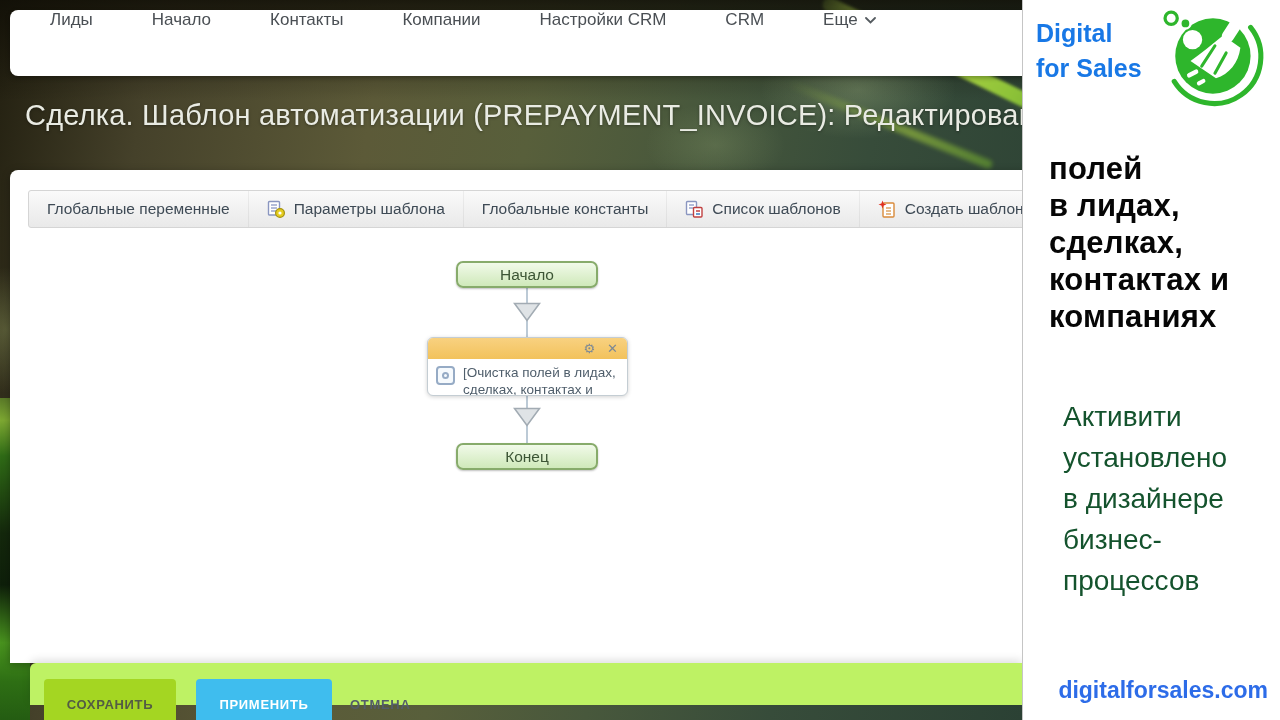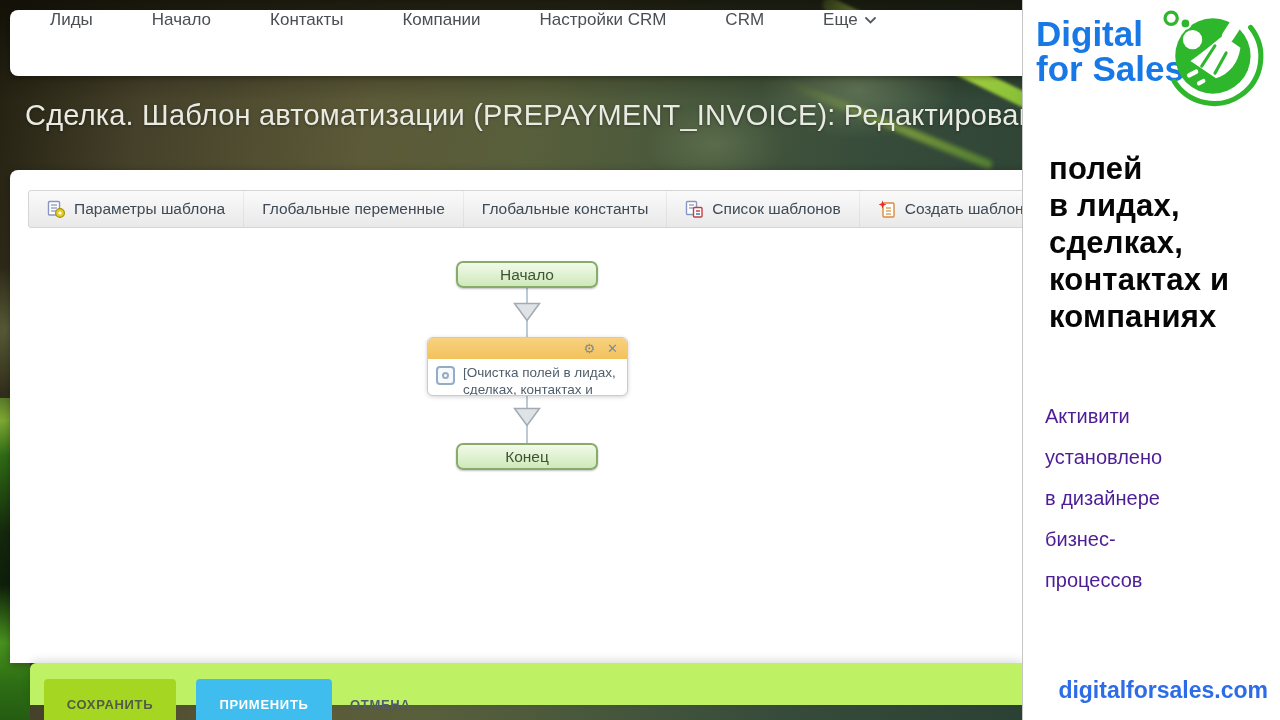--- a/index.html
+++ b/index.html
@@ -126,30 +126,30 @@
   #cancel-btn{ position:absolute; left:320px; top:16px; height:50px; display:flex; align-items:center;
     font-size:13px; font-weight:bold; letter-spacing:.7px; color:#535c69; cursor:pointer; }
 
   
   #side-panel {
     position:absolute; left:1022px; top:0; width:258px; height:720px;
     background:#fff; border-left:1px solid #c5c5c5;
   }
   .brand-text {
     position:absolute; left:13px; top:16px;
-    font-size:35px; font-weight:bold; color:#1878e6; line-height:35px;
+    font-size:25px; font-weight:bold; color:#1878e6; line-height:35px;
   }
   .logo-svg { position:absolute; right:6px; top:2px; width:112px; height:112px; }
   .promo-heading {
     position:absolute; left:26px; top:150px;
     font-size:31px; font-weight:800; color:#060606; line-height:37px; letter-spacing:.2px;
   }
   .promo-body {
-    position:absolute; left:22px; top:396px;
-    font-size:20px; font-weight:400; color:#4c1d95; line-height:41px;
+    position:absolute; left:40px; top:396px;
+    font-size:28px; font-weight:400; color:#14532d; line-height:41px;
   }
   .website {
     position:absolute; right:12px; bottom:16px;
     font-size:23px; font-weight:bold; color:#2d6ce8; cursor:pointer;
   }
 </style>
 </head>
 <body>
 
 <div id="stage">
@@ -175,32 +175,32 @@
         </svg>
       </span>
     </header>
 
     <h1 class="page-title">Сделка. Шаблон автоматизации (PREPAYMENT_INVOICE): Редактирование</h1>
 
     <div class="content-card">
 
       <div class="toolbar">
         <div class="tb-item">
+          <span>Глобальные переменные</span>
+        </div>
+        <div class="tb-item">
           <svg class="tb-icon" viewBox="0 0 19 19">
             <rect x="1.5" y="1.5" width="11" height="13.5" rx="1" fill="#fff" stroke="#8a96c0" stroke-width="1.4"></rect>
             <line x1="4" y1="5" x2="10" y2="5" stroke="#9aa6cc" stroke-width="1.3"></line>
             <line x1="4" y1="8" x2="10" y2="8" stroke="#9aa6cc" stroke-width="1.3"></line>
             <line x1="4" y1="11" x2="10" y2="11" stroke="#9aa6cc" stroke-width="1.3"></line>
             <circle cx="13" cy="13" r="4.4" fill="#e5cd20" stroke="#a59210" stroke-width="1.2"></circle>
             <circle cx="13" cy="13" r="1.6" fill="#fff"></circle>
           </svg>
           <span>Параметры шаблона</span>
-        </div>
-        <div class="tb-item">
-          <span>Глобальные переменные</span>
         </div>
         <div class="tb-item">
           <span>Глобальные константы</span>
         </div>
         <div class="tb-item">
           <svg class="tb-icon" viewBox="0 0 19 19">
             <rect x="1.5" y="1.5" width="10" height="13" rx="1" fill="#fff" stroke="#8a96c0" stroke-width="1.4"></rect>
             <line x1="4" y1="5" x2="9" y2="5" stroke="#9aa6cc" stroke-width="1.3"></line>
             <line x1="4" y1="8" x2="9" y2="8" stroke="#9aa6cc" stroke-width="1.3"></line>
             <rect x="8.5" y="7.5" width="8.5" height="9.5" rx="1" fill="#fff" stroke="#c04040" stroke-width="1.4"></rect>

